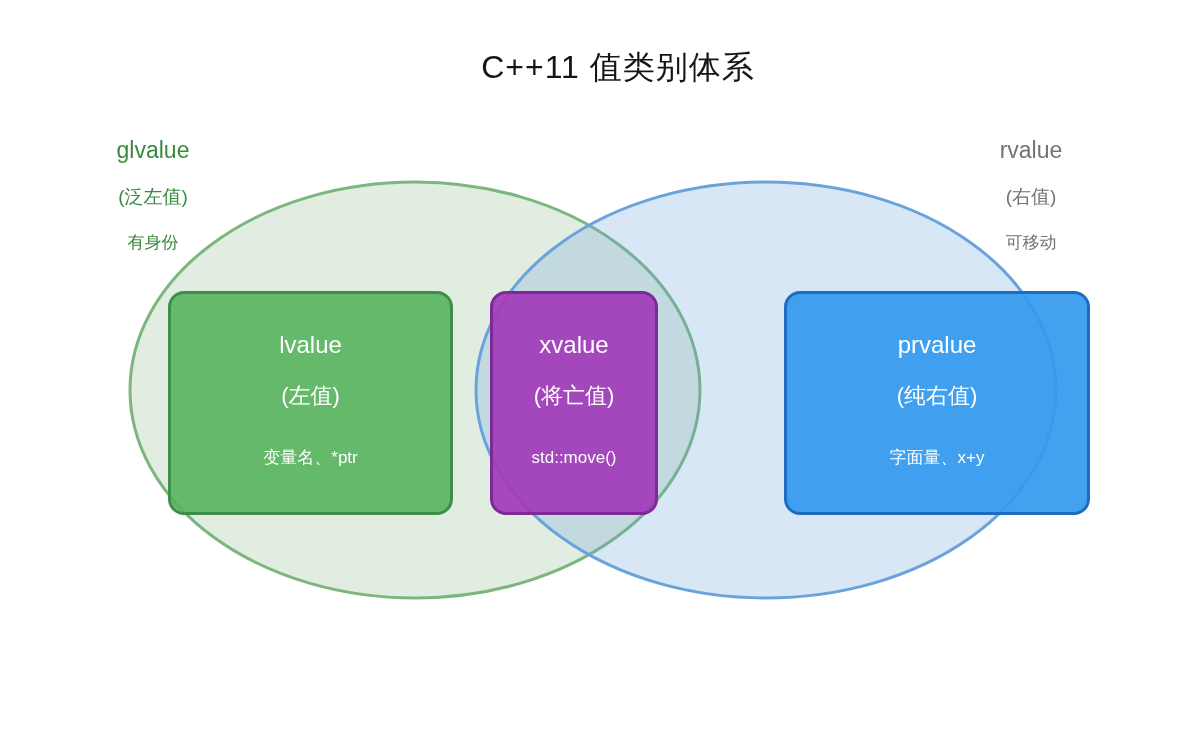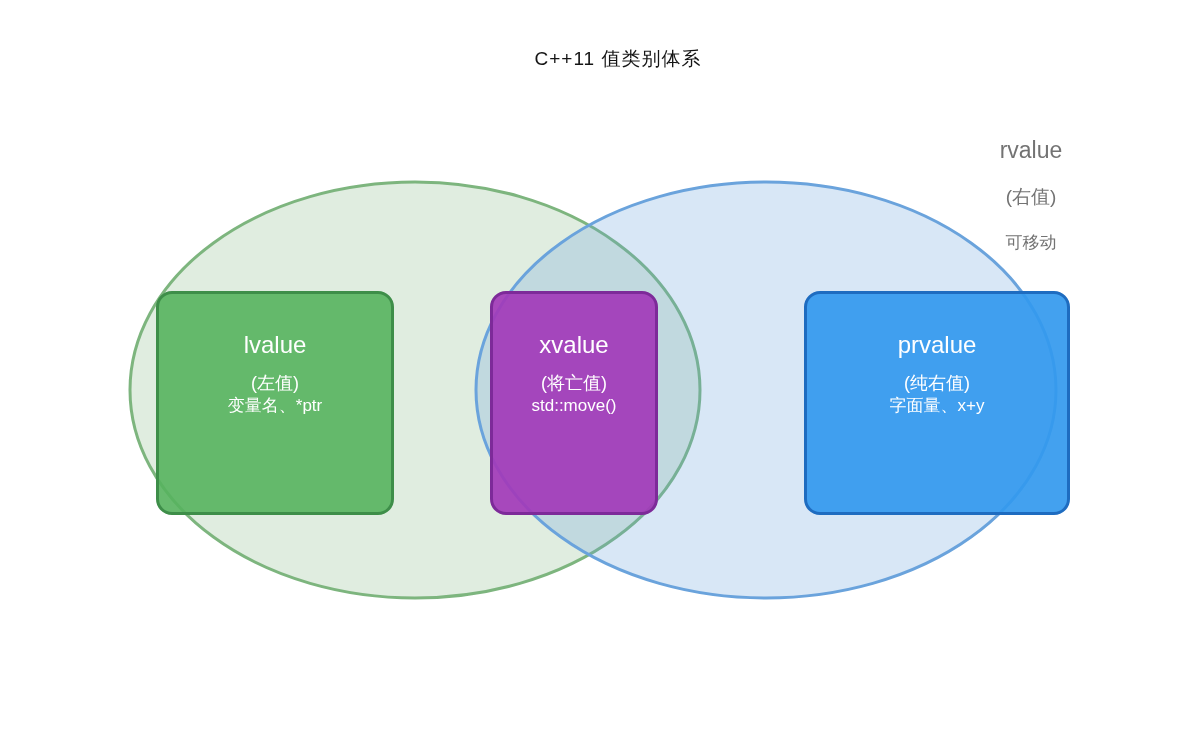--- a/index.html
+++ b/index.html
@@ -20,21 +20,21 @@
     left: 0;
     top: 0;
     width: 1185px;
     height: 735px;
   }
   .diagram-title {
     position: absolute;
     top: 46px;
     left: 618px;
     transform: translateX(-50%);
-    font-size: 19px;
+    font-size: 32px;
     color: #151515;
     letter-spacing: 1px;
     white-space: nowrap;
   }
   .set-label {
     position: absolute;
     width: 180px;
     display: flex;
     flex-direction: column;
     align-items: center;
@@ -52,39 +52,44 @@
     height: 224px;
     border-radius: 16px;
     border: 3px solid;
     box-sizing: border-box;
     color: #ffffff;
     display: flex;
     flex-direction: column;
     align-items: center;
     text-align: center;
   }
-  .box-lvalue  { left: 156px; width: 238px; background: rgba(86,178,94,0.90);  border-color: #3e8e49; }
+  .box-lvalue  { left: 168px; width: 285px; background: rgba(86,178,94,0.90);  border-color: #3e8e49; }
   .box-xvalue  { left: 490px; width: 168px; background: rgba(162,57,184,0.92); border-color: #7d2a99; }
-  .box-prvalue { left: 804px; width: 266px; background: rgba(51,153,238,0.92); border-color: #1e6cc0; }
+  .box-prvalue { left: 784px; width: 306px; background: rgba(51,153,238,0.92); border-color: #1e6cc0; }
   .box-name        { margin-top: 36px; font-size: 24px; line-height: 30px; }
-  .box-translation { margin-top: 12px; font-size: 18px; line-height: 23px; }
-  .box-examples    { font-size: 17px; line-height: 22px; }
+  .box-translation { margin-top: 24px; font-size: 22px; line-height: 23px; }
+  .box-examples    { margin-top: 40px; font-size: 17px; line-height: 22px; }
 </style>
 </head>
 <body>
 
 <div class="canvas">
 
   <svg class="venn-svg" viewBox="0 0 1185 735" xmlns="http://www.w3.org/2000/svg">
     <ellipse cx="415" cy="390" rx="285" ry="208" fill="rgba(125,181,125,0.24)" stroke="#7db57e" stroke-width="3"></ellipse>
     <ellipse cx="766" cy="390" rx="290" ry="208" fill="rgba(106,163,220,0.26)" stroke="#6aa3dc" stroke-width="3"></ellipse>
   </svg>
 
   <div class="diagram-title">C++11 值类别体系</div>
 
+  <div class="set-label set-label-left">
+    <span class="set-name">glvalue</span>
+    <span class="set-translation">(泛左值)</span>
+    <span class="set-property">有身份</span>
+  </div>
 
   <div class="set-label set-label-right">
     <span class="set-name">rvalue</span>
     <span class="set-translation">(右值)</span>
     <span class="set-property">可移动</span>
   </div>
 
   <div class="value-box box-lvalue">
     <span class="box-name">lvalue</span>
     <span class="box-translation">(左值)</span>

